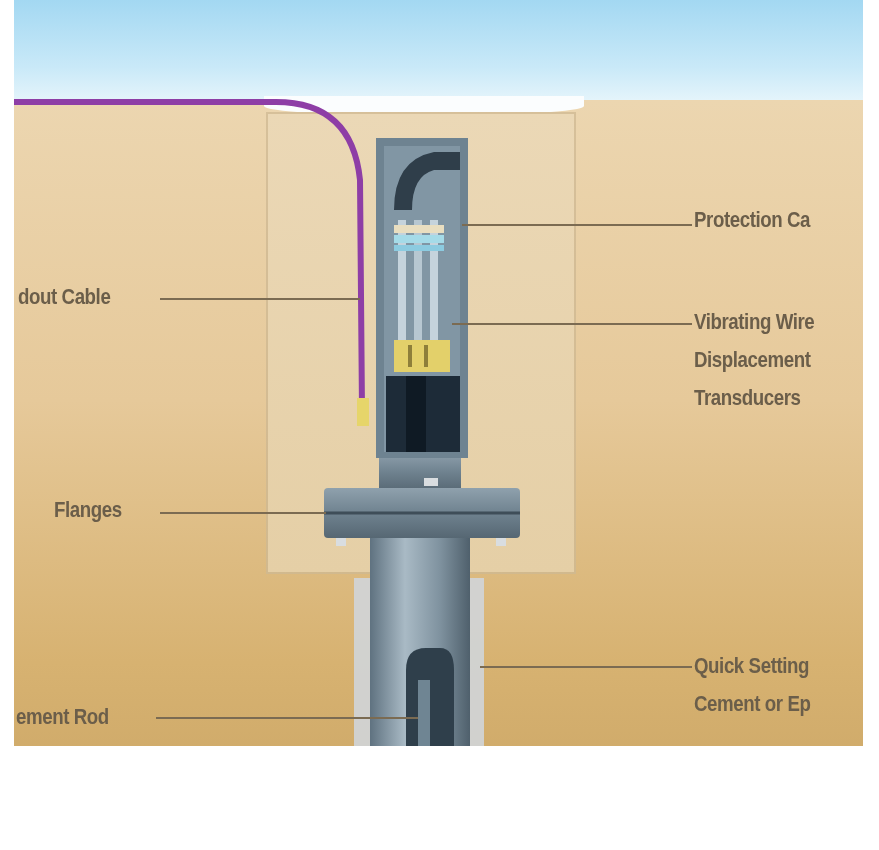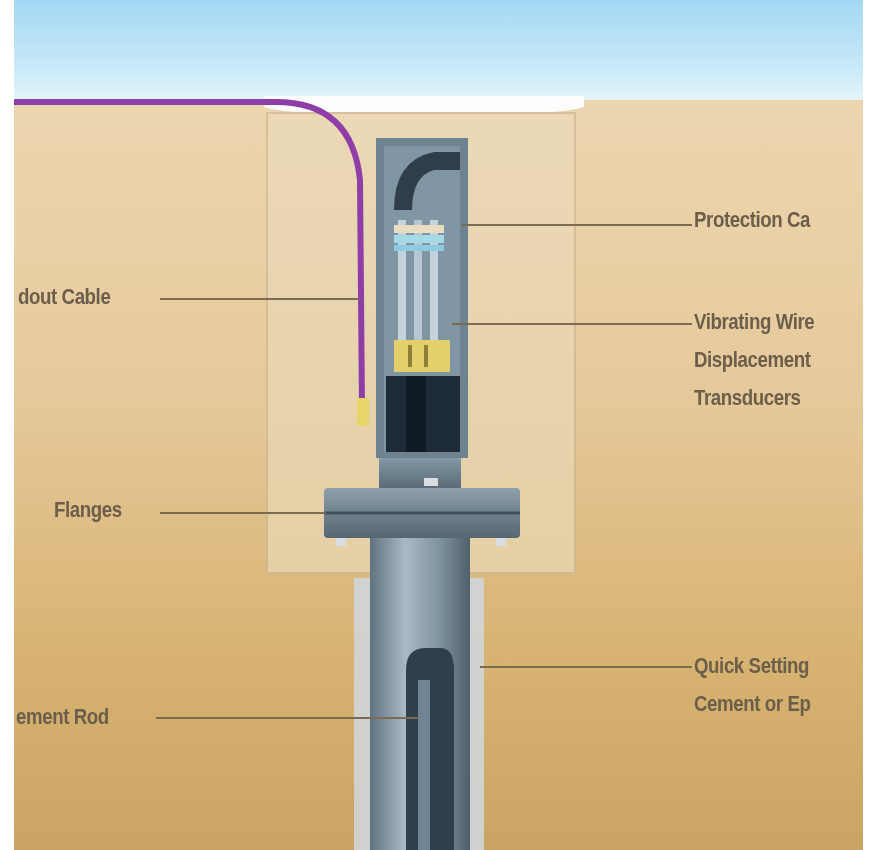--- a/index.html
+++ b/index.html
@@ -1,17 +1,17 @@
 <!DOCTYPE html>
 <html><head>
 <meta charset="utf-8">
 <style>
   html,body{margin:0;padding:0;background:#ffffff;}
   body{width:879px;height:850px;position:relative;overflow:hidden;font-family:"Liberation Sans",sans-serif;}
-  .canvas{position:absolute;left:14px;top:0;width:849px;height:850px;overflow:hidden;}
+  .canvas{position:absolute;left:14px;top:0;width:849px;height:746px;overflow:hidden;}
   .sky{position:absolute;left:0;top:0;width:100%;height:112px;background:linear-gradient(#a3d8f2 0%,#c9e9f8 60%,#eef8fc 100%);}
   .ground{position:absolute;left:0;top:100px;width:100%;height:750px;background:linear-gradient(#ecd6b0 0%,#e6c99a 40%,#d7b271 75%,#c9a464 100%);}
   .pit{position:absolute;left:252px;top:112px;width:310px;height:462px;background:linear-gradient(#ebd8b6,#e5cfa6);box-shadow:inset 0 0 0 2px rgba(150,120,70,.25);}
   .snow{position:absolute;left:250px;top:96px;width:320px;height:20px;background:#fbfdfe;border-radius:0 0 50% 50%;}
   .label{position:absolute;font-size:22px;color:#6b5e4a;font-weight:bold;letter-spacing:-0.5px;white-space:nowrap;line-height:28px;transform:scaleX(0.85);transform-origin:left center;}
   .leader{position:absolute;height:2px;background:#7b6b52;}
   svg{position:absolute;left:0;top:0;}
 </style>
 </head>
 <body>

